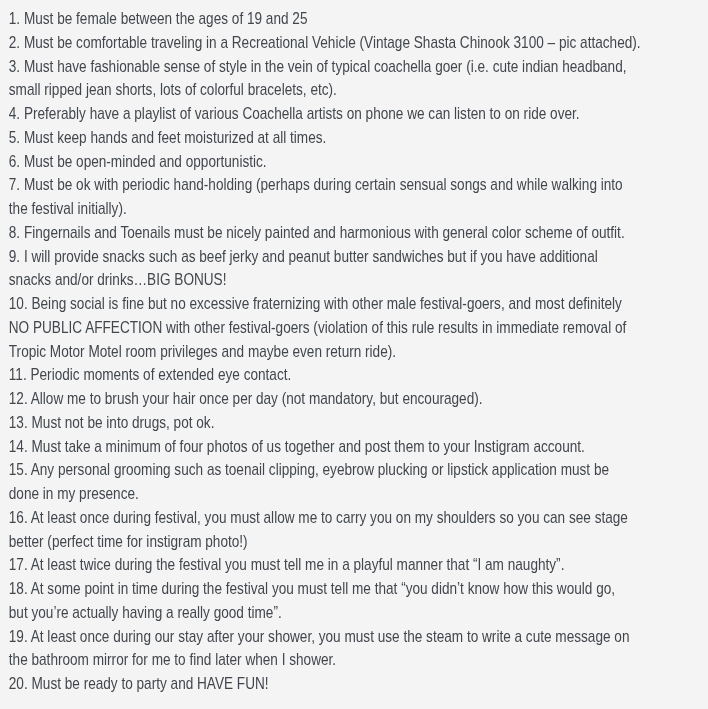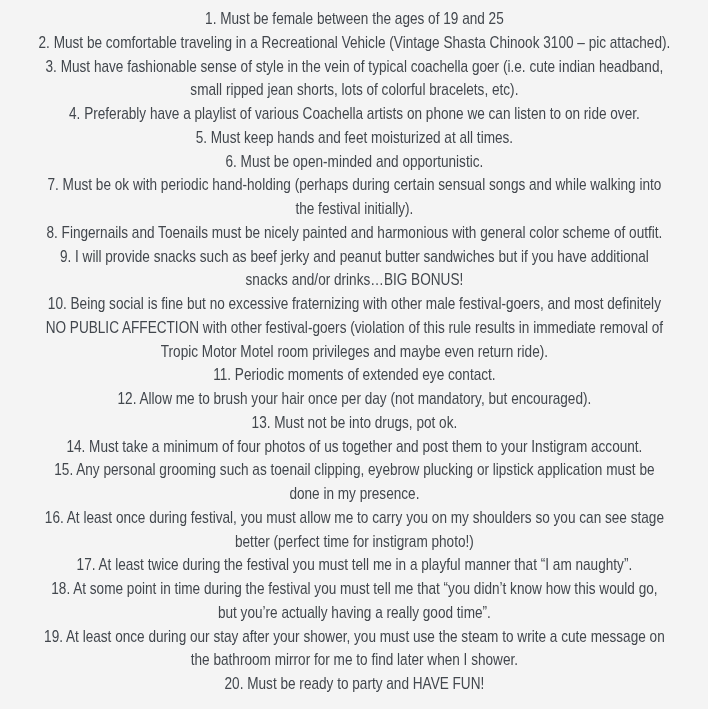--- a/index.html
+++ b/index.html
@@ -2,21 +2,20 @@
 <html style="--bg: #f4f4f4; --fg: #42474d;"><head>
 <meta charset="utf-8">
 <style>
   html, body { margin: 0; padding: 0; }
   .page {
     position: relative;
     width: 708px;
     height: 709px;
     background: var(--bg, #f4f4f4);
     overflow: hidden;
-    text-align: center;
   }
   .list {
     width: 885px;               
     transform: scaleX(0.8);
     transform-origin: 0 0;
     box-sizing: border-box;
     padding: 7px 10px 0 11px;
     font-family: "Liberation Sans", "DejaVu Sans", sans-serif;
     font-size: 17px;
     font-weight: 400;

